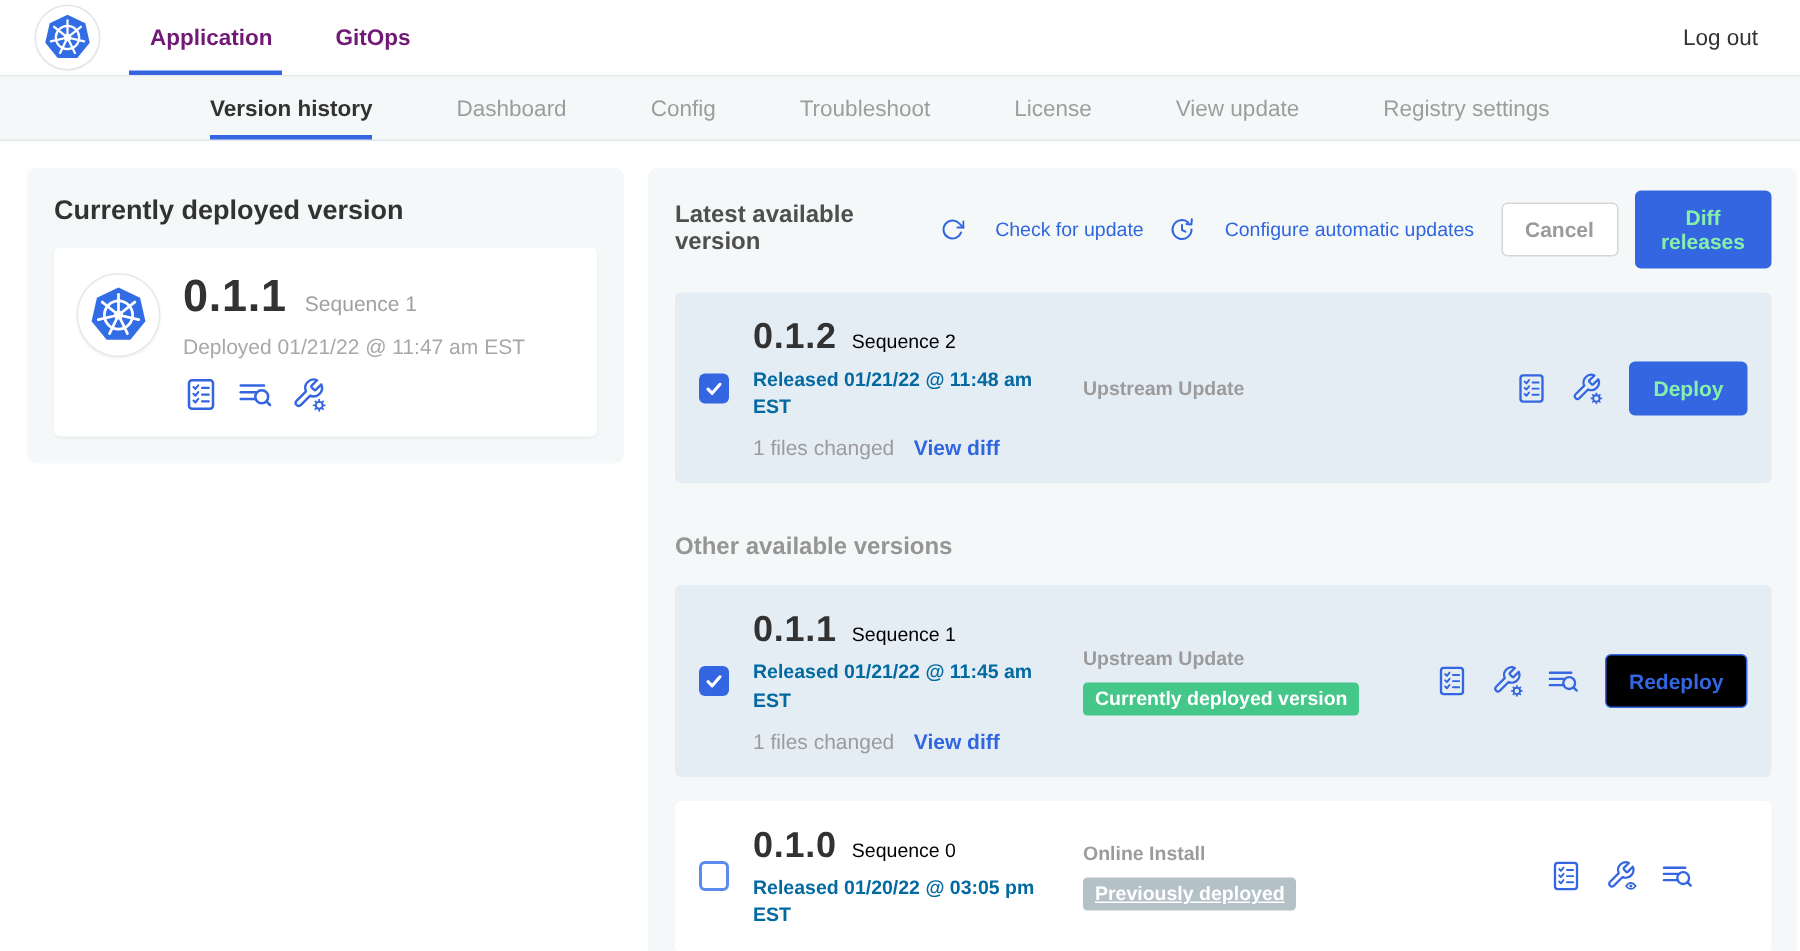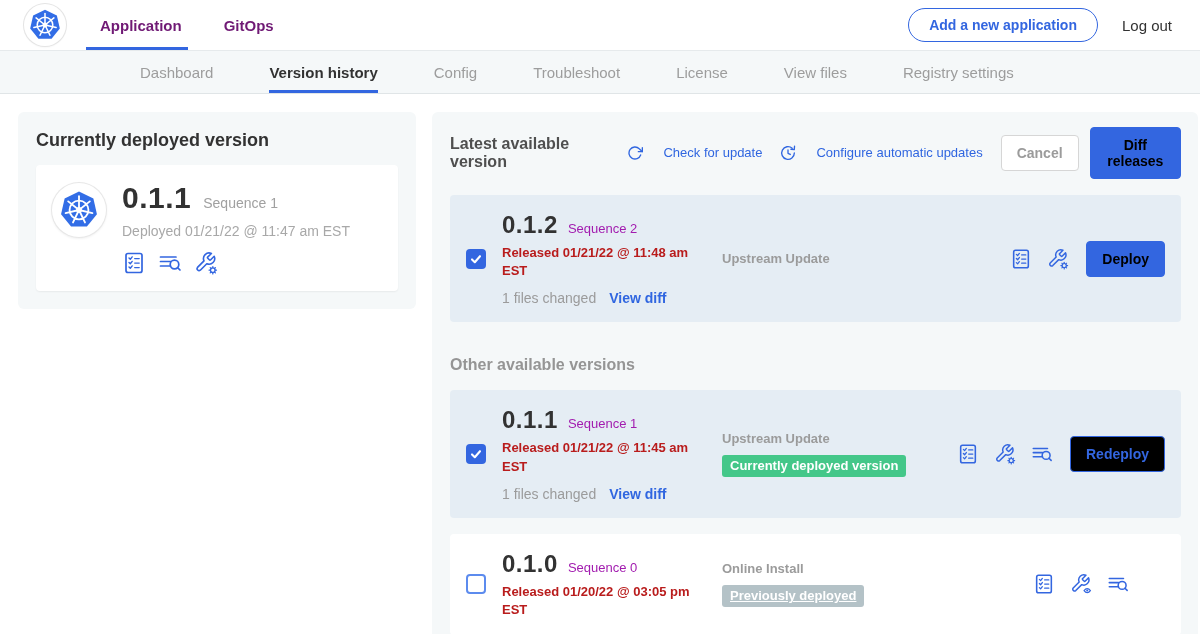--- a/index.html
+++ b/index.html
@@ -52,38 +52,38 @@
   
   .versions-panel { flex:1; background:#f5f8f9; border-radius:6px; padding:15px 17px 24px 18px; }
   .panel-header { display:flex; align-items:center; gap:18px; }
   .panel-title { font-size:16px; font-weight:600; color:#4f4f4f; }
   .header-link { display:flex; align-items:flex-start; gap:20px; color:#3066e0; font-size:13px;
     font-weight:400; cursor:pointer; white-space:nowrap; }
   .header-actions { margin-left:auto; display:flex; align-items:center; gap:11px; }
   .btn { font-family:inherit; font-size:14px; font-weight:700; border-radius:4px;
     padding:9px 15px; cursor:pointer; }
   .btn-secondary { background:#fff; border:1px solid #d6d6d6; color:#9b9b9b; }
-  .btn-primary { background:#3366e0; border:1px solid #3366e0; color:#000000; }
+  .btn-primary { background:#3366e0; border:1px solid #3366e0; color:#86efac; }
   .btn-outline-blue { background:#000000; border:1px solid #3366e0; color:#3366e0; }
 
   .section-sub { font-size:16px; color:#959595; margin:34px 0 4px 0; }
 
   .version-row { display:flex; align-items:center; border-radius:4px; margin-top:16px;
     padding:16px; }
   .row-blue { background:#e5edf4; }
   .row-white { background:#fff; }
   .checkbox { width:20px; height:20px; border-radius:4px; flex:0 0 auto; cursor:pointer;
     display:flex; align-items:center; justify-content:center; }
   .checkbox.checked { background:#3366e0; }
   .checkbox.unchecked { background:#fff; border:2px solid #5c8bee; }
   .v-info { margin-left:16px; width:220px; flex:0 0 auto; }
   .v-line { display:flex; align-items:baseline; }
   .v-number { font-size:24px; font-weight:700; color:#323232; letter-spacing:.5px; }
-  .v-seq { font-size:13px; color:#a21caf; margin-left:10px; }
-  .v-released { font-size:13px; font-weight:700; color:#b91c1c; margin-top:5px;
+  .v-seq { font-size:13px; color:#000000; margin-left:10px; }
+  .v-released { font-size:13px; font-weight:700; color:#0369a1; margin-top:5px;
     max-width:208px; line-height:1.4; }
   .v-files { margin-top:10px; font-size:14px; color:#9b9b9b; display:flex; align-items:center; }
   .view-diff { color:#3066e0; font-weight:700; margin-left:13px; cursor:pointer; }
   .v-source { width:235px; flex:0 0 auto; font-size:13px; font-weight:700; color:#9b9b9b; }
   .badge { display:inline-block; margin-top:9px; color:#fff; font-size:13px; font-weight:700;
     padding:3px 8px 4px; border-radius:3px; }
   .badge-green { background:#44c789; }
   .badge-gray { background:#b4c2c7;text-decoration:underline; }
   .v-actions { margin-left:auto; display:flex; align-items:center; gap:15px; }
   .v-actions .btn { margin-left:2px; }
@@ -163,32 +163,31 @@
   <div class="logo-circle">
     <svg width="38" height="38" viewBox="0 0 40 40">
         <use href="#i-k8s"></use>
       </svg>
   </div>
   <nav class="topnav-tabs">
     <div class="topnav-tab active">Application</div>
     <div class="topnav-tab">GitOps</div>
   </nav>
   <div class="topnav-right">
-    <button class="pill-btn">Add a new application</button>
     <div class="logout">Log out</div>
   </div>
 </header>
 
 <nav class="subnav">
+  <div class="subnav-tab active">Version history</div>
   <div class="subnav-tab">Dashboard</div>
-  <div class="subnav-tab active">Version history</div>
   <div class="subnav-tab">Config</div>
   <div class="subnav-tab">Troubleshoot</div>
   <div class="subnav-tab">License</div>
-  <div class="subnav-tab">View files</div>
+  <div class="subnav-tab">View update</div>
   <div class="subnav-tab">Registry settings</div>
 </nav>
 
 <main class="content">
 
   <section class="deployed-card">
     <h2>Currently deployed version</h2>
     <div class="deployed-inner">
       <div class="k8s-badge">
         <svg width="46" height="46" viewBox="0 0 40 40">

